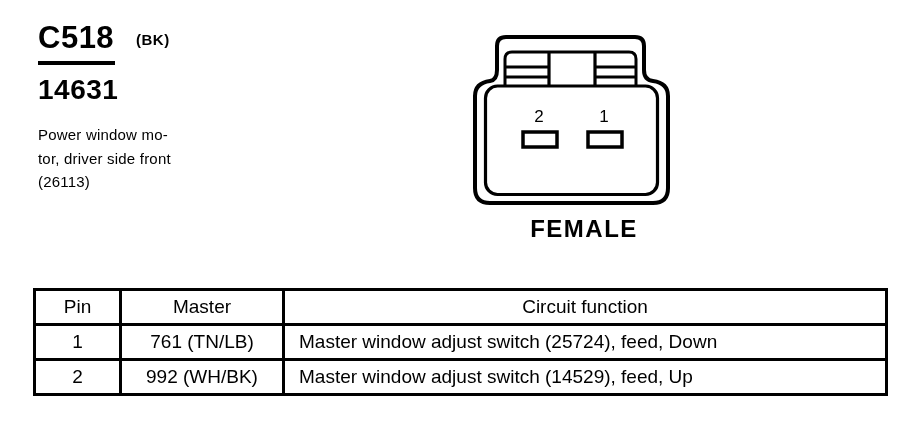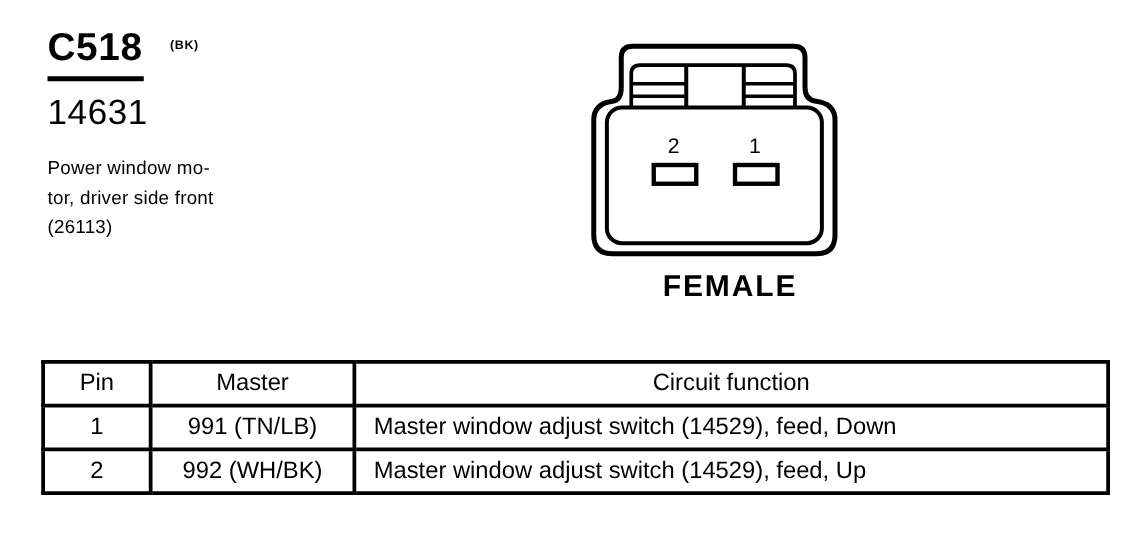--- a/index.html
+++ b/index.html
@@ -11,28 +11,28 @@
   }
   .abs{position:absolute;}
 
   
   .cid{
     left:38px;top:22px;
     font-size:31px;font-weight:bold;letter-spacing:0.5px;line-height:1;
   }
   .cid-color{
     left:136px;top:31px;
-    font-size:10px;font-weight:bold;letter-spacing:0.5px;
+    font-size:15px;font-weight:bold;letter-spacing:0.5px;
   }
   .cid-rule{
     left:38px;top:61px;width:77px;height:4px;background:#000;
   }
   .part-number{
     left:38px;top:76px;
-    font-size:28px;font-weight:normal;letter-spacing:0.5px;line-height:1;
+    font-size:28px;font-weight:bold;letter-spacing:0.5px;line-height:1;
   }
   .desc{
     left:38px;top:123px;
     font-size:15px;line-height:23.5px;letter-spacing:0.2px;
   }
 
   
   .connector-svg{left:462px;top:30px;width:215px;height:215px;}
   .connector-svg text{
     font-family:"Liberation Sans","DejaVu Sans",sans-serif;
@@ -107,22 +107,22 @@
     <thead>
       <tr>
         <th>Pin</th>
         <th>Master</th>
         <th>Circuit function</th>
       </tr>
     </thead>
     <tbody>
       <tr>
         <td>1</td>
-        <td>991 (TN/LB)</td>
-        <td class="fn">Master window adjust switch (14529), feed, Down</td>
+        <td>761 (TN/LB)</td>
+        <td class="fn">Master window adjust switch (25724), feed, Down</td>
       </tr>
       <tr>
         <td>2</td>
         <td>992 (WH/BK)</td>
         <td class="fn">Master window adjust switch (14529), feed, Up</td>
       </tr>
     </tbody>
   </table>
 
 </div>

